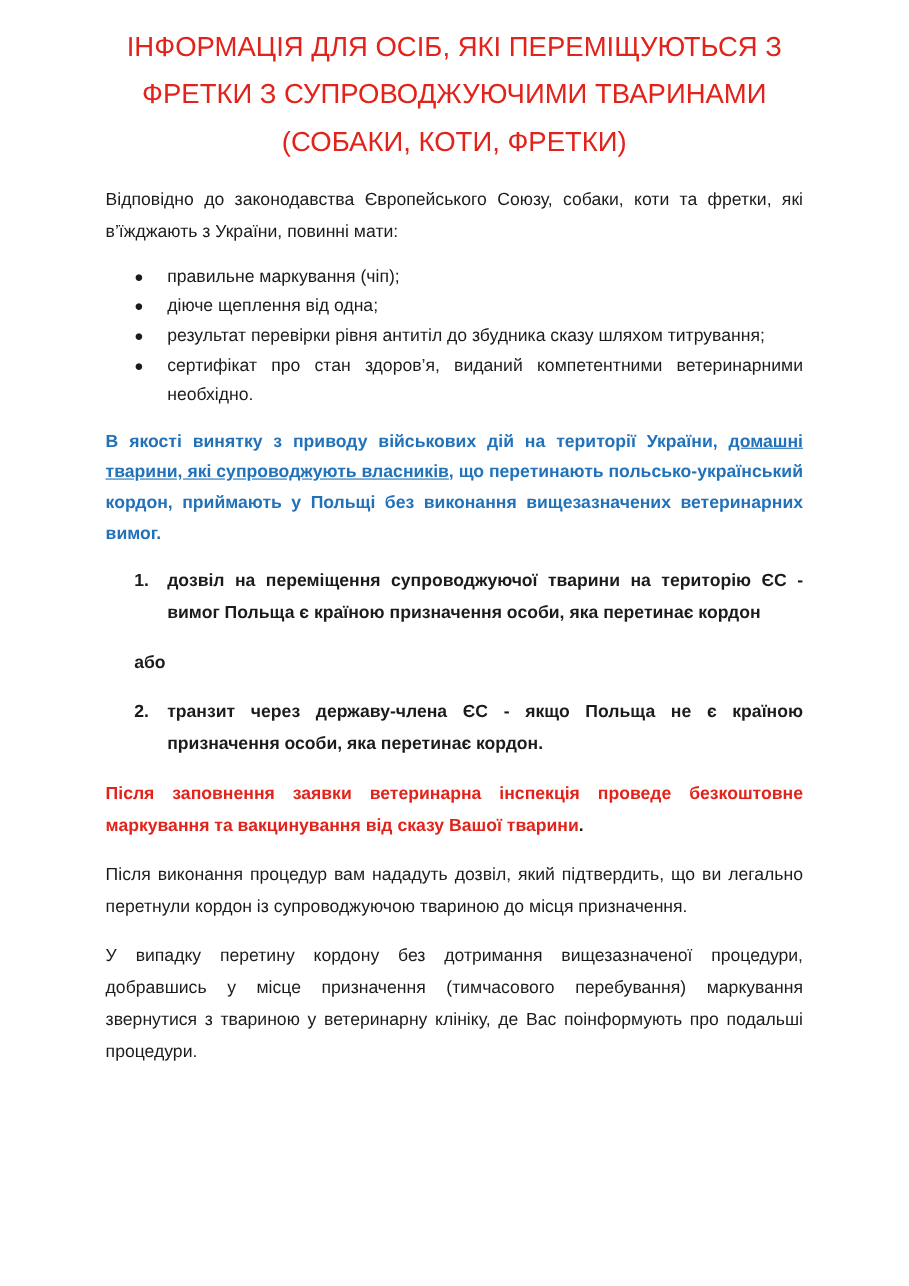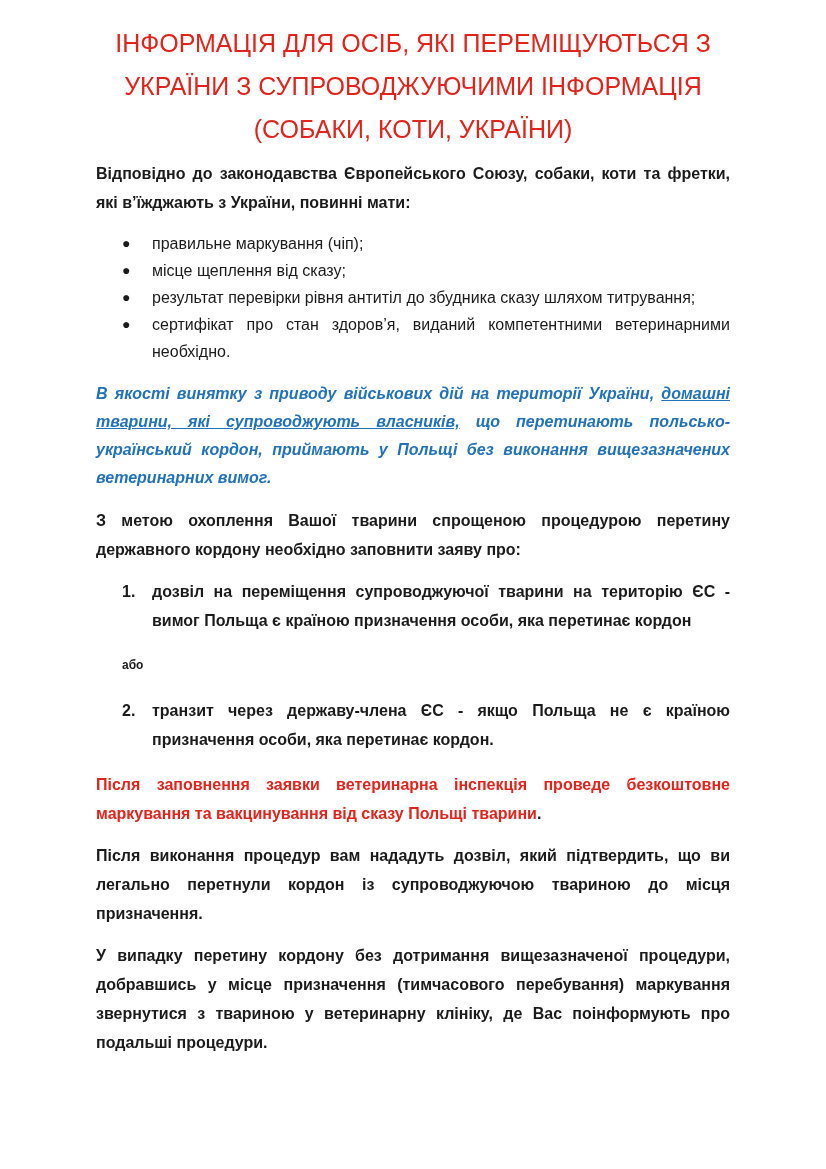--- a/index.html
+++ b/index.html
@@ -23,25 +23,24 @@
     text-align: center;
     color: var(--title-red, #e2231b);
     font-size: 25px;
     font-weight: 400;
     line-height: 43px;
   }
   .title-line {
     white-space: nowrap;
   }
   .para {
-    margin: 0 0 13px 0;
+    margin: 16px 0 13px 0;
     font-size: 16px;
     line-height: 29px;
     text-align: justify;
-    font-weight: bold;
   }
   .bullets {
     margin: 0 0 15px 0;
   }
   .bullet-row {
     display: flex;
     font-size: 16px;
     line-height: 27px;
   }
   .bullet-dot {
@@ -51,21 +50,20 @@
   }
   .bullet-text {
     flex: 1;
     text-align: justify;
   }
   .exception {
     margin: 0 0 14px 0;
     color: var(--accent-blue, #2272b9);
     font-size: 16px;
     font-weight: bold;
-    font-style: italic;
     line-height: 28px;
     text-align: justify;
   }
   .exception .underlined {
     text-decoration: underline;
   }
   .num-row {
     display: flex;
     font-size: 16px;
     font-weight: bold;
@@ -75,21 +73,21 @@
   .num-label {
     flex: 0 0 30px;
     margin-left: 26px;
   }
   .num-text {
     flex: 1;
     text-align: justify;
   }
   .or-separator {
     margin: 0 0 16px 26px;
-    font-size: 12px;
+    font-size: 16px;
     font-weight: bold;
     line-height: 29px;
   }
   .red-note {
     margin: 0 0 13px 0;
     color: var(--title-red, #e2231b);
     font-size: 16px;
     font-weight: bold;
     line-height: 29px;
     text-align: justify;
@@ -98,61 +96,60 @@
     color: var(--text-black, #1b1b1b);
   }
 </style>
 </head>
 <body>
 
 <div class="page">
 
   <h1 class="title">
     <div class="title-line">ІНФОРМАЦІЯ ДЛЯ ОСІБ, ЯКІ ПЕРЕМІЩУЮТЬСЯ З</div>
-    <div class="title-line">УКРАЇНИ З СУПРОВОДЖУЮЧИМИ ІНФОРМАЦІЯ</div>
-    <div class="title-line">(СОБАКИ, КОТИ, УКРАЇНИ)</div>
+    <div class="title-line">ФРЕТКИ З СУПРОВОДЖУЮЧИМИ ТВАРИНАМИ</div>
+    <div class="title-line">(СОБАКИ, КОТИ, ФРЕТКИ)</div>
   </h1>
 
   <p class="para">Відповідно до законодавства Європейського Союзу, собаки, коти та фретки, які в’їжджають з України, повинні мати:</p>
 
   <div class="bullets">
     <div class="bullet-row">
       <span class="bullet-dot">●</span>
       <span class="bullet-text">правильне маркування (чіп);</span>
     </div>
     <div class="bullet-row">
       <span class="bullet-dot">●</span>
-      <span class="bullet-text">місце щеплення від сказу;</span>
+      <span class="bullet-text">діюче щеплення від одна;</span>
     </div>
     <div class="bullet-row">
       <span class="bullet-dot">●</span>
       <span class="bullet-text">результат перевірки рівня антитіл до збудника сказу шляхом титрування;</span>
     </div>
     <div class="bullet-row">
       <span class="bullet-dot">●</span>
       <span class="bullet-text">сертифікат про стан здоров’я, виданий компетентними ветеринарними необхідно.</span>
     </div>
   </div>
 
   <p class="exception"><span>В якості винятку з приводу військових дій на території України, </span><span class="underlined">домашні тварини, які супроводжують власників,</span><span> що перетинають польсько-український кордон, приймають у Польщі без виконання вищезазначених ветеринарних вимог.</span></p>
 
 
-  <p class="para">З метою охоплення Вашої тварини спрощеною процедурою перетину державного кордону необхідно заповнити заяву про:</p>
 
   <div class="num-row">
     <span class="num-label">1.</span>
     <span class="num-text">дозвіл на переміщення супроводжуючої тварини на територію ЄС - вимог Польща є країною призначення особи, яка перетинає кордон</span>
   </div>
 
   <div class="or-separator">або</div>
 
   <div class="num-row">
     <span class="num-label">2.</span>
     <span class="num-text">транзит через державу-члена ЄС - якщо Польща не є країною призначення особи, яка перетинає кордон.</span>
   </div>
 
-  <p class="red-note"><span>Після заповнення заявки ветеринарна інспекція проведе  безкоштовне маркування та вакцинування від сказу  Польщі тварини</span><span class="black-period">.</span></p>
+  <p class="red-note"><span>Після заповнення заявки ветеринарна інспекція проведе  безкоштовне маркування та вакцинування від сказу  Вашої тварини</span><span class="black-period">.</span></p>
 
   <p class="para">Після виконання процедур вам нададуть дозвіл, який підтвердить, що ви легально перетнули кордон із супроводжуючою твариною до місця призначення.</p>
 
   <p class="para">У випадку перетину кордону без дотримання вищезазначеної процедури, добравшись у місце призначення (тимчасового перебування) маркування звернутися з твариною у ветеринарну клініку, де Вас поінформують про подальші процедури.</p>
 
 </div>
 
 </body></html>

